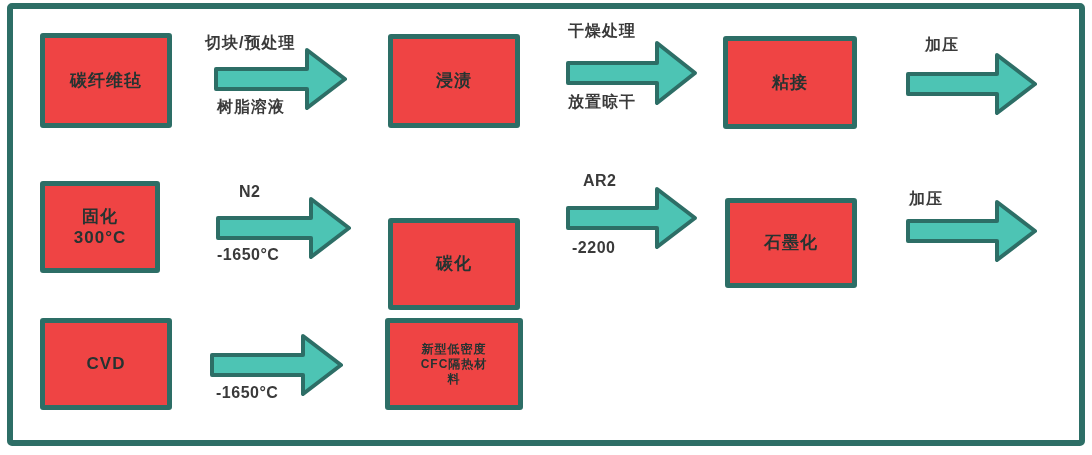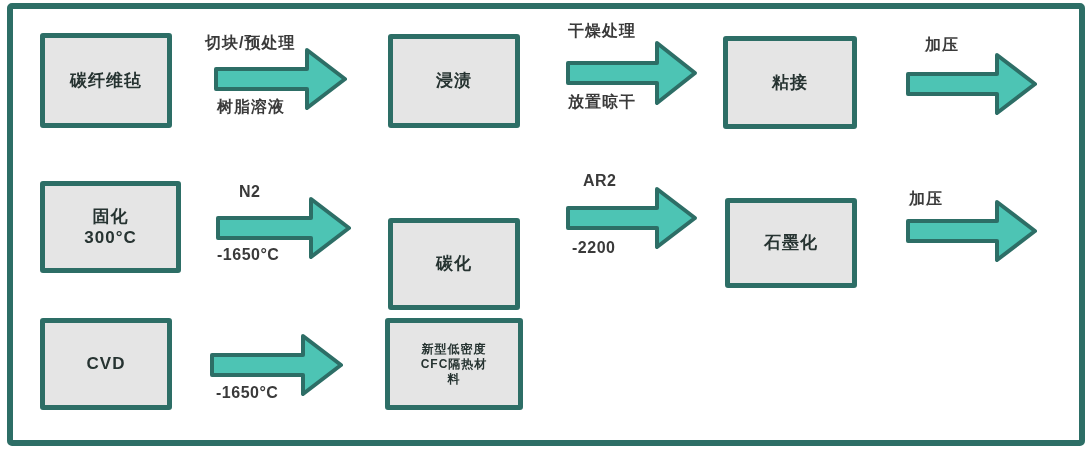--- a/index.html
+++ b/index.html
@@ -15,21 +15,21 @@
     position: absolute;
     left: 7px; top: 3px;
     width: 1078px; height: 443px;
     box-sizing: border-box;
     border: 6px solid #2d6e66;
     border-radius: 5px;
   }
   .pbox {
     position: absolute;
     box-sizing: border-box;
-    background: #e5e5e5;
+    background: #ef4444;
     border: 5px solid #2d6e66;
     border-radius: 3px;
     display: flex;
     align-items: center;
     justify-content: center;
     text-align: center;
     font-size: 17px;
     font-weight: bold;
     color: #263331;
     white-space: pre-line;
@@ -52,21 +52,21 @@
 </head>
 <body>
 
 <div class="canvas">
   <div class="frame"></div>
 
   <div class="pbox" style="left:40px; top:33px; width:132px; height:95px;">碳纤维毡</div>
   <div class="pbox" style="left:388px; top:34px; width:132px; height:94px;">浸渍</div>
   <div class="pbox" style="left:723px; top:36px; width:134px; height:93px;">粘接</div>
 
-  <div class="pbox" style="left:40px; top:181px; width:141px; height:92px;">固化
+  <div class="pbox" style="left:40px; top:181px; width:120px; height:92px;">固化
 300°C</div>
   <div class="pbox" style="left:388px; top:182px; width:132px; height:92px;margin-top:36px;">碳化</div>
   <div class="pbox" style="left:725px; top:182px; width:132px; height:90px;margin-top:16px;">石墨化</div>
 
   <div class="pbox" style="left:40px; top:318px; width:132px; height:92px;text-align:right;">CVD</div>
   <div class="pbox" style="left:385px; top:318px; width:138px; height:92px; font-size:12px;">新型低密度
 CFC隔热材
 料</div>
 
   <div class="arrow" style="left:214px; top:47px;">

